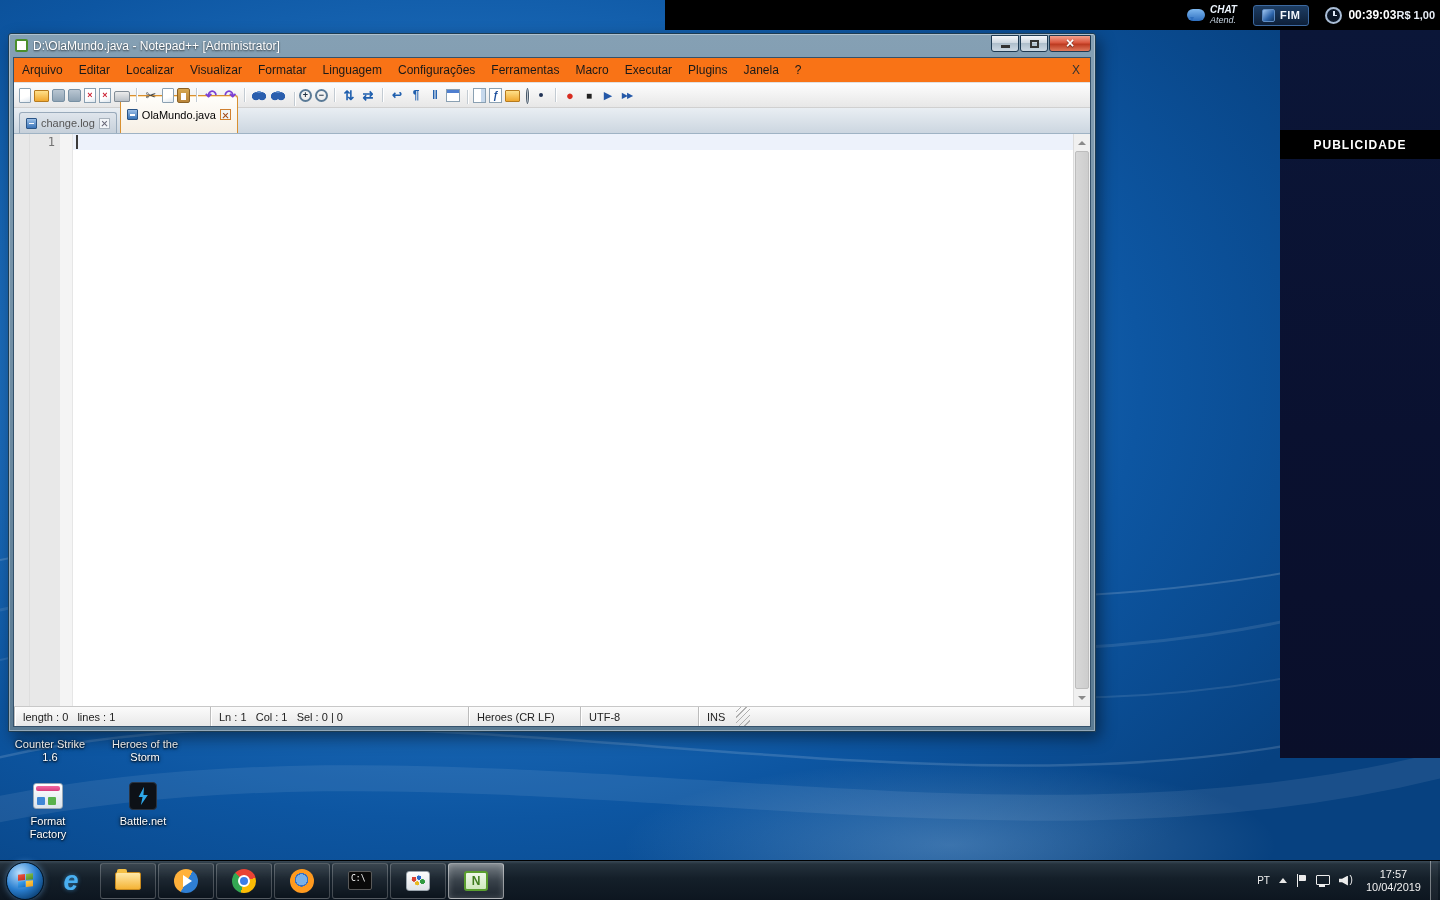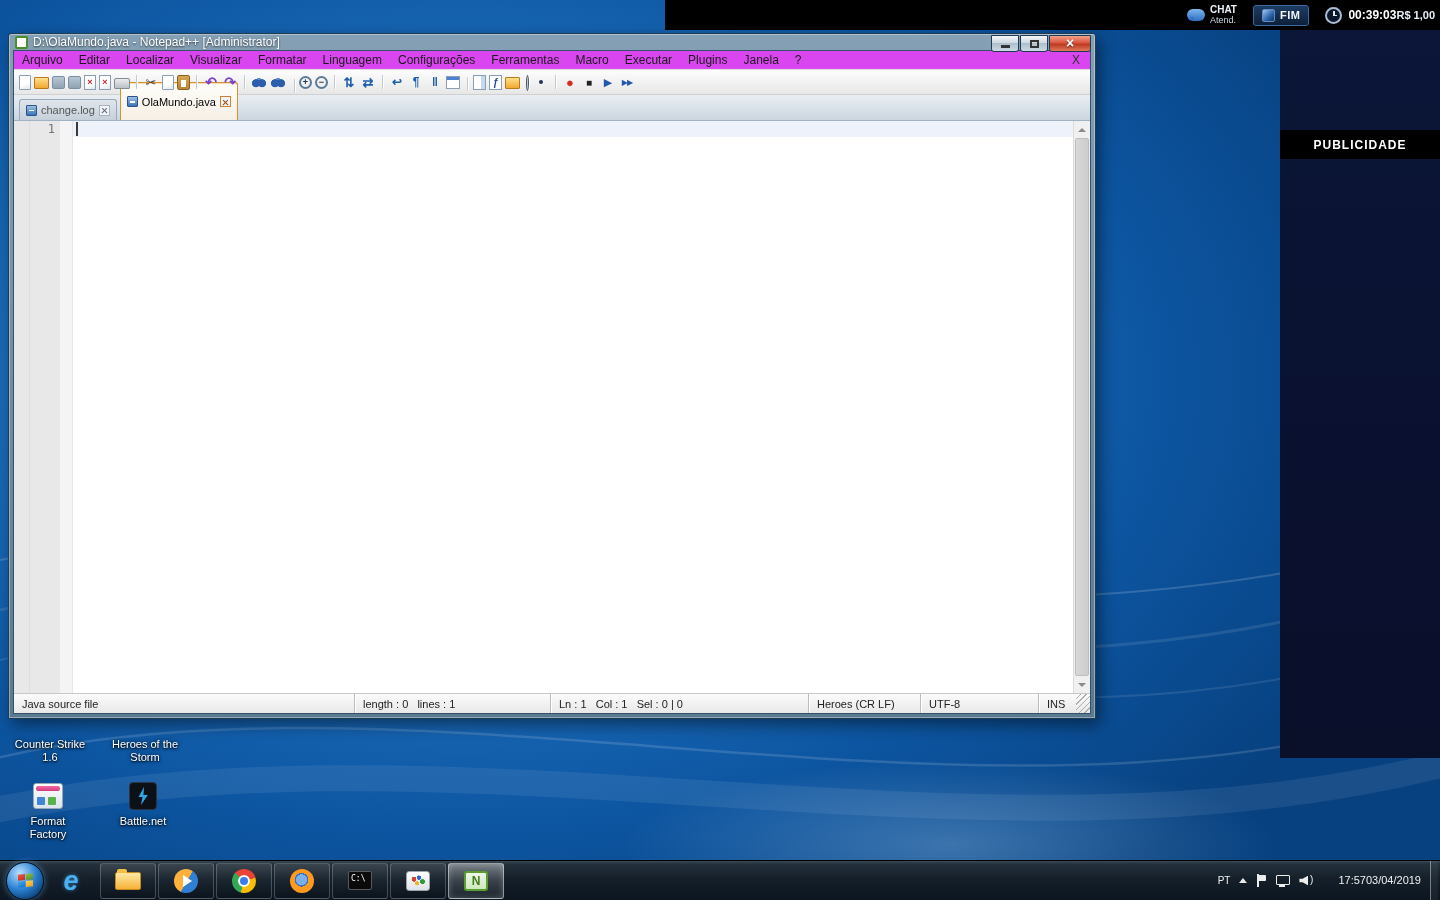--- a/index.html
+++ b/index.html
@@ -9,21 +9,21 @@
   
   .wallpaper { position:absolute; inset:0;
     background:radial-gradient(ellipse 1000px 650px at 32% 42%, #3f93d8 0%, #1e6fbe 40%, #0d56a2 68%, #074180 100%); }
   .wallpaper svg { position:absolute; inset:0; }
   .glow { position:absolute; left:620px; top:760px; width:660px; height:170px; border-radius:50%;
     background:radial-gradient(ellipse, rgba(190,225,255,.28), rgba(190,225,255,0) 70%); }
 
   
   .top-banner { position:absolute; left:665px; top:0; width:775px; height:30px; background:#000;
     display:flex; align-items:center; justify-content:flex-end; gap:16px; padding-right:5px; z-index:30; color:#fff; }
-  .chat-widget { display:flex; align-items:center; gap:5px; cursor:pointer; }
+  .chat-widget { display:flex; align-items:center; gap:5px; cursor:pointer;font-style:italic; }
   .bubble-icon { width:18px; height:12px; background:linear-gradient(#7db7ef,#2e6fc0); border-radius:6px; position:relative; }
   .bubble-icon::after { content:''; position:absolute; left:3px; bottom:-4px; border:4px solid transparent; border-top-color:#2e6fc0; border-left-width:2px; border-right-width:2px; }
   .chat-text { display:flex; flex-direction:column; line-height:10px; }
   .chat-l1 { font-size:10px; font-weight:bold; color:#eaf2fb; }
   .chat-l2 { font-size:9px; color:#c9d6e4; }
   .fim-widget { display:flex; align-items:center; gap:5px; border:1px solid #3c69a0; border-radius:3px;
     background:linear-gradient(#1d3d63,#0d1f38); padding:3px 8px; cursor:pointer; }
   .fim-icon { width:13px; height:13px; border-radius:2px; background:linear-gradient(135deg,#9fc6f2,#2b62a8 60%,#11345e); border:1px solid #5f8cc2; }
   .fim-label { font-size:11px; font-weight:bold; color:#f2f6fb; letter-spacing:.5px; }
   .timer-widget { display:flex; align-items:center; gap:6px; }
@@ -52,35 +52,35 @@
   .ff-icon::before { content:''; position:absolute; top:2px; left:2px; right:2px; height:5px; background:linear-gradient(#f268a0,#d63d7e); border-radius:2px; }
   .ff-icon::after { content:''; position:absolute; bottom:3px; left:3px; width:8px; height:8px; background:#3f87d6; box-shadow:11px 0 0 #58b14c; border-radius:1px; }
   .bn-icon { width:28px; height:28px; background:#0d1117; border:1px solid #2a3442; border-radius:4px; position:relative; }
   .bn-icon::before { content:''; position:absolute; inset:2px; background:#2ea7e8;
     clip-path:polygon(55% 8%, 30% 55%, 48% 55%, 40% 92%, 72% 45%, 52% 45%); }
 
   
   .np-window { position:absolute; left:8px; top:33px; width:1088px; z-index:20;
     background:linear-gradient(#85a0b4,#5a7a92); border:1px solid #1e3c52; border-radius:3px 3px 0 0;
     padding:0 4px 4px 4px; box-shadow:inset 0 0 0 1px rgba(255,255,255,.35), 4px 6px 16px rgba(0,0,0,.45); }
-  .titlebar { height:16px; display:flex; align-items:center; cursor:default; }
+  .titlebar { height:23px; display:flex; align-items:center; cursor:default; }
   .np-tic { width:13px; height:13px; background:#fff; border:2px solid #4a8f2c; border-radius:2px; margin:0 5px 0 2px; flex:none; }
   .title-text { color:#fff; font-size:12px; text-shadow:0 1px 2px rgba(0,0,0,.7); white-space:nowrap; overflow:hidden; flex:1; }
   .win-btns { display:flex; gap:1px; margin-left:8px; align-self:flex-start; padding-top:1px; }
   .wbtn { height:17px; border:1px solid #1e3a52; border-radius:0 0 3px 3px; display:flex; align-items:center; justify-content:center;
     background:linear-gradient(#f4f7fa,#cfd9e2 45%,#aebfcc 50%,#cdd9e4); cursor:pointer; }
   .wbtn.min, .wbtn.max { width:28px; }
   .wbtn.close { width:42px; background:linear-gradient(#f3a08c,#d9563d 45%,#bc3a20 55%,#e0795c); }
   .min-glyph { width:9px; height:3px; background:#333; margin-top:6px; }
   .max-glyph { width:9px; height:8px; border:2px solid #333; }
   .wbtn.close::before { content:'×'; color:#fff; font-size:14px; font-weight:bold; text-shadow:0 1px 1px rgba(0,0,0,.5); line-height:13px; }
 
   .win-body { background:#f0f0f0; border:1px solid #34516b; }
 
-  .menubar { height:19px; background:#d946ef; display:flex; align-items:center; border-bottom:1px solid #e0e0e0; }
+  .menubar { height:25px; background:#f97316; display:flex; align-items:center; border-bottom:1px solid #e0e0e0; }
   .menu-items { display:flex; height:100%; align-items:center; }
   .menu-item { font-size:12px; color:#1a1a1a; padding:0 8px; line-height:25px; cursor:pointer; }
   .menu-close { margin-left:auto; font-size:12px; color:#333; padding:0 10px; cursor:pointer; }
 
   .toolbar { height:25px; background:linear-gradient(#fdfdfd,#e7e7e7); border-bottom:1px solid #d0d0d0;
     display:flex; align-items:center; padding:0 5px; gap:3px; }
   .tbi { width:16px; height:16px; display:inline-flex; align-items:center; justify-content:center;
     font-size:11px; position:relative; cursor:pointer; flex:none; }
   .tbi.grp { margin-left:10px; }
   .tbi.grp::before { content:''; position:absolute; left:-7px; top:1px; height:14px; width:1px; background:#c3cbd2; box-shadow:1px 0 0 #fff; }
@@ -201,21 +201,21 @@
   .tray-flag { width:11px; height:13px; position:relative; cursor:pointer; }
   .tray-flag::before { content:''; position:absolute; left:1px; top:0; width:1.5px; height:13px; background:#ececec; }
   .tray-flag::after { content:''; position:absolute; left:3px; top:1px; width:7px; height:6px; background:#ececec; border-radius:0 1px 1px 0; }
   .tray-net { width:14px; height:12px; position:relative; cursor:pointer; }
   .tray-net::before { content:''; position:absolute; left:0; top:0; width:12px; height:8px; border:1.5px solid #ececec; border-radius:1px; }
   .tray-net::after { content:''; position:absolute; left:3px; bottom:0; width:6px; height:1.5px; background:#ececec; box-shadow:0 -1.5px 0 -0.5px #ececec; }
   .tray-vol { width:14px; height:12px; position:relative; cursor:pointer; }
   .tray-vol::before { content:''; position:absolute; left:0; top:1px; width:9px; height:10px; background:#ececec;
     clip-path:polygon(0 32%, 35% 32%, 100% 0, 100% 100%, 35% 68%, 0 68%); }
   .tray-vol::after { content:')'; position:absolute; right:0; top:-1px; color:#ececec; font-size:10px; }
-  .tray-clock { display:flex; flex-direction:row; align-items:center; line-height:13px; margin-left:16px; cursor:pointer; }
+  .tray-clock { display:flex; flex-direction:column; align-items:center; line-height:13px; margin-left:4px; cursor:pointer; }
   .tc-time { font-size:11px; }
   .tc-date { font-size:11px; }
   .show-desktop { width:8px; height:100%; border-left:1px solid rgba(255,255,255,.4); background:rgba(255,255,255,.05); cursor:pointer; }
 </style>
 </head>
 <body>
 
 <div class="wallpaper">
   <svg width="1440" height="900" viewBox="0 0 1440 900">
     <path d="M0,560 C420,470 820,700 1440,540" stroke="rgba(255,255,255,0.16)" stroke-width="2" fill="none"></path>
@@ -362,21 +362,20 @@
         <div class="cur-line"></div>
         <div class="caret"></div>
       </div>
       <div class="vscroll">
         <div class="sarrow up"></div>
         <div class="sthumb"></div>
         <div class="sarrow down"></div>
       </div>
     </div>
     <div class="statusbar">
-      <span class="sb sb-type">Java source file</span>
       <span class="sb sb-len">length : 0   lines : 1</span>
       <span class="sb sb-pos">Ln : 1   Col : 1   Sel : 0 | 0</span>
       <span class="sb sb-eol">Heroes (CR LF)</span>
       <span class="sb sb-enc">UTF-8</span>
       <span class="sb sb-ins">INS</span>
       <span class="sb-grip"></span>
     </div>
   </div>
 </div>
 
@@ -418,17 +417,17 @@
       </div>
     </div>
   <div class="tray">
     <span class="tray-lang">PT</span>
     <span class="tray-up"></span>
     <span class="tray-flag"></span>
     <span class="tray-net"></span>
     <span class="tray-vol"></span>
     <span class="tray-clock">
       <span class="tc-time">17:57</span>
-      <span class="tc-date">03/04/2019</span>
+      <span class="tc-date">10/04/2019</span>
     </span>
     <span class="show-desktop"></span>
   </div>
 </div>
 
 </body></html>

